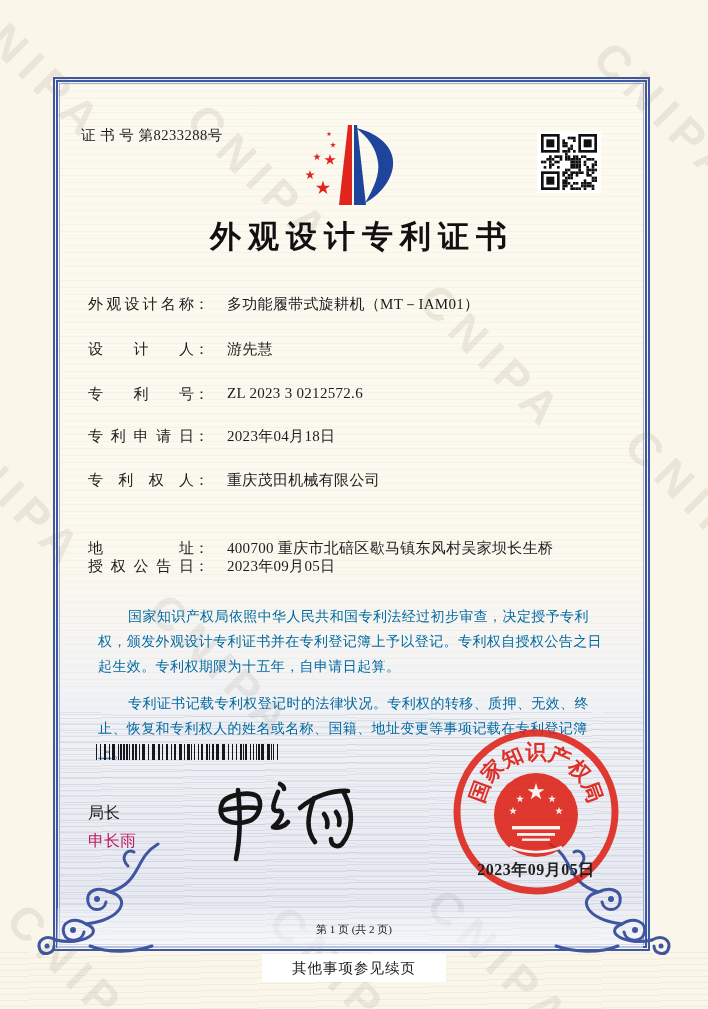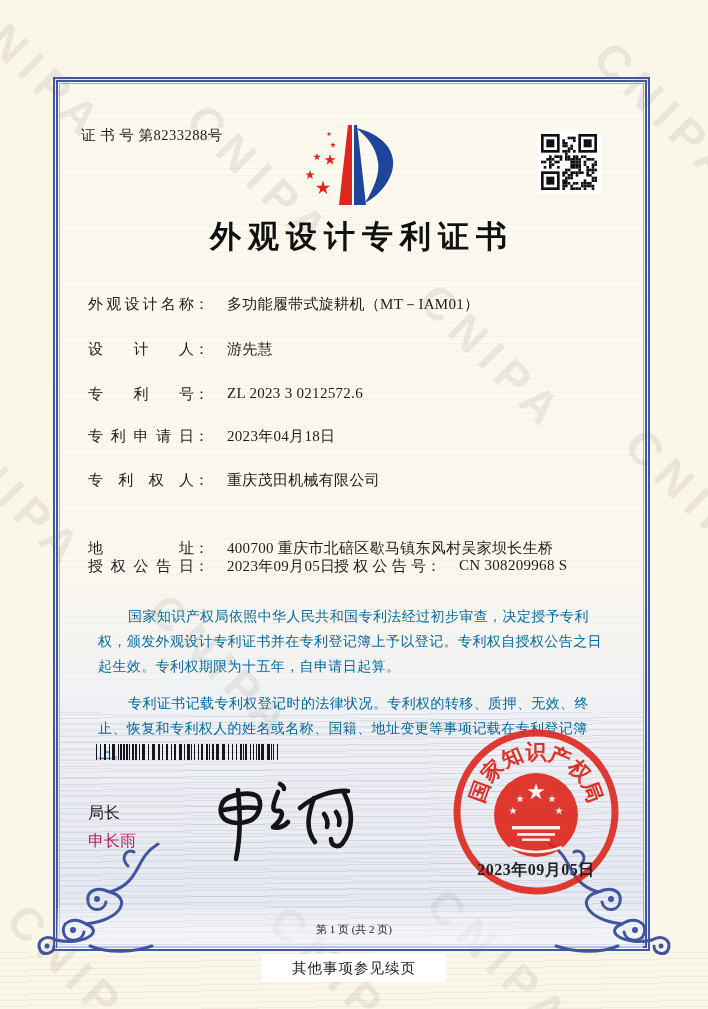--- a/index.html
+++ b/index.html
@@ -340,23 +340,20 @@
     <span class="flabel">专利申请日</span><span class="fcolon">：</span><span class="fvalue">2023年04月18日</span>
   </div>
   <div class="row row-r5">
     <span class="flabel">专利权人</span><span class="fcolon">：</span><span class="fvalue">重庆茂田机械有限公司</span>
   </div>
   <div class="row row-r6">
     <span class="flabel">地址</span><span class="fcolon">：</span><span class="fvalue">400700 重庆市北碚区歇马镇东风村吴家坝长生桥</span>
   </div>
   <div class="row row-r7">
     <span class="flabel">授权公告日</span><span class="fcolon">：</span><span class="fvalue">2023年09月05日</span>
-    <span class="pair2">
-      <span class="flabel2">授权公告号</span><span class="fcolon">：</span><span class="fvalue">CN 308209968 S</span>
-    </span>
   </div>
 
   <div class="paras">
     <p class="para">国家知识产权局依照中华人民共和国专利法经过初步审查，决定授予专利权，颁发外观设计专利证书并在专利登记簿上予以登记。专利权自授权公告之日起生效。专利权期限为十五年，自申请日起算。</p>
     <p class="para">专利证书记载专利权登记时的法律状况。专利权的转移、质押、无效、终止、恢复和专利权人的姓名或名称、国籍、地址变更等事项记载在专利登记簿上。</p>
   </div>
 
   <svg class="barcode" id="barcode-svg" viewBox="0 0 183 16" preserveAspectRatio="none">
       <rect x="0" y="0" width="1" height="16" fill="#16161e"></rect>
       <rect x="4" y="0" width="1" height="16" fill="#16161e"></rect>

